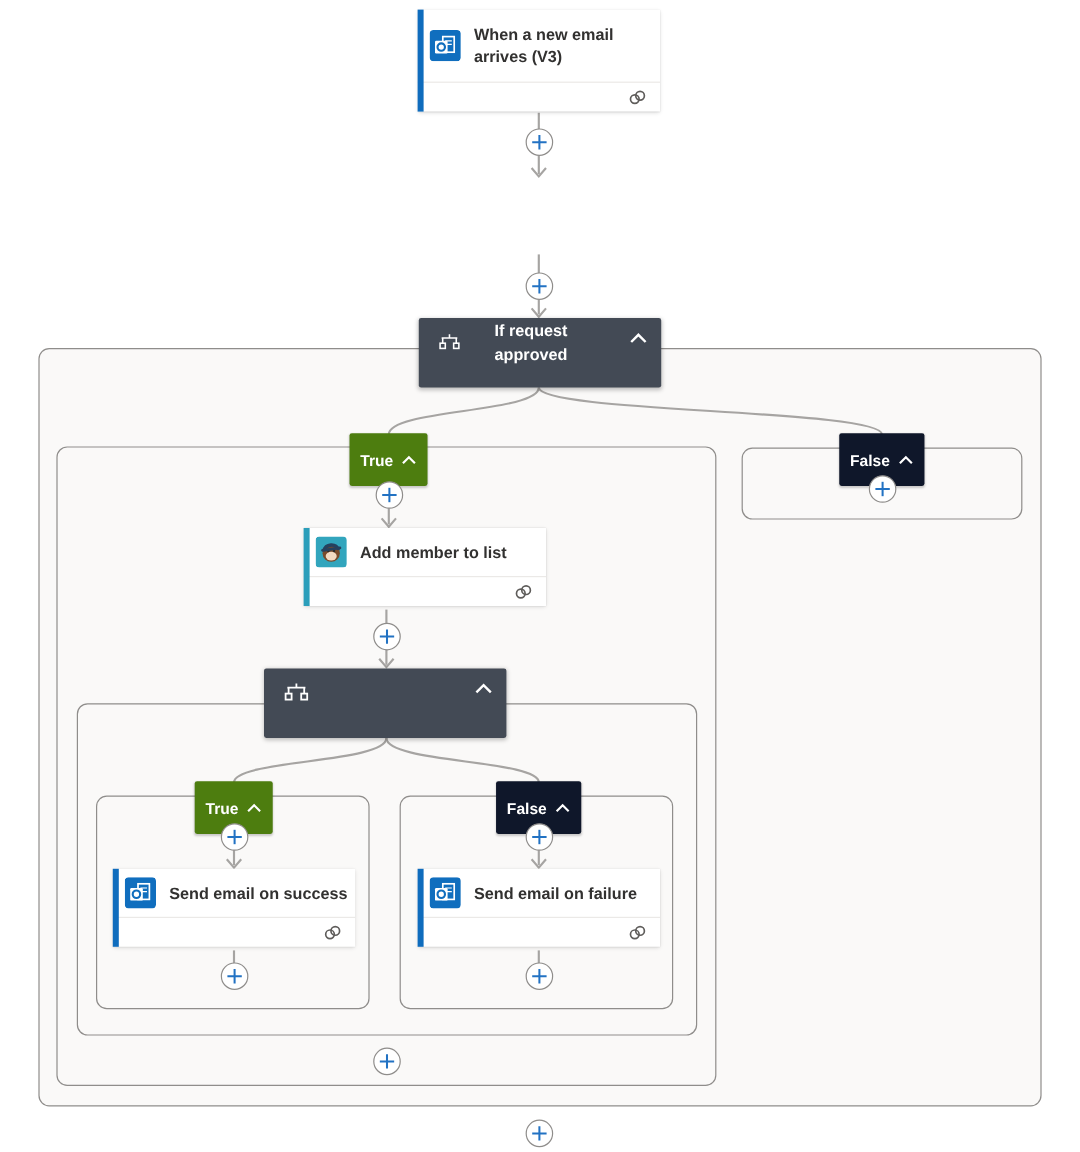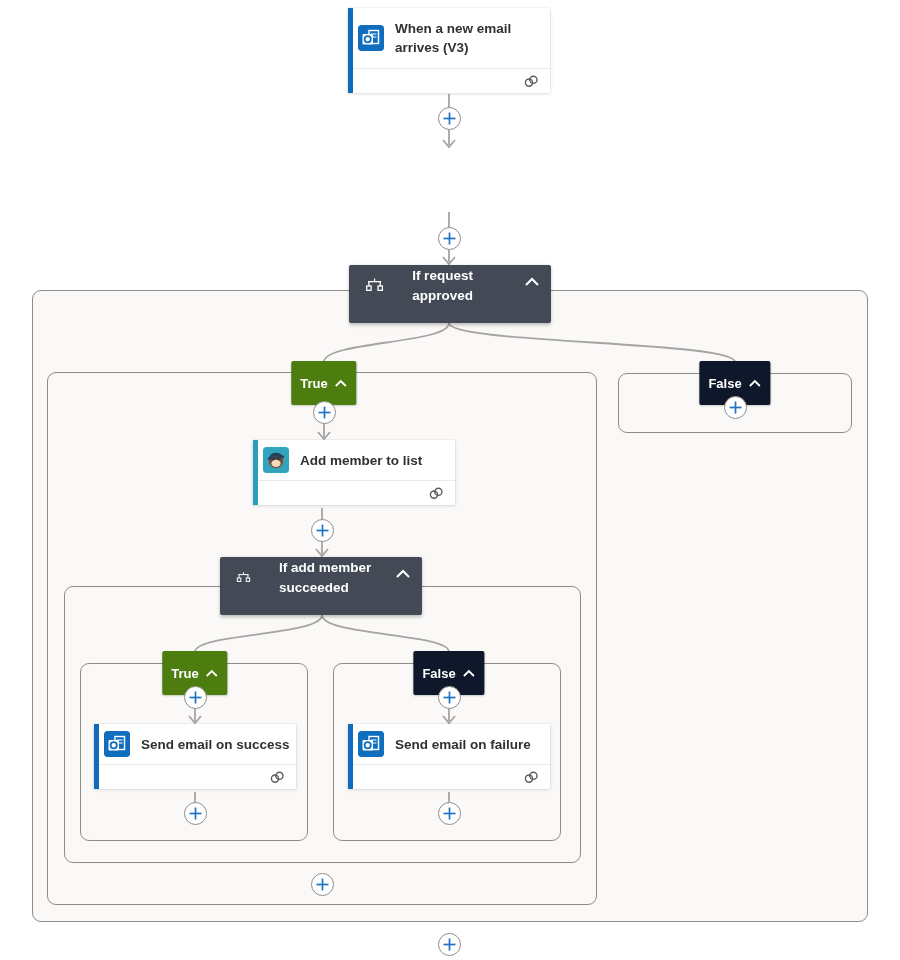--- a/index.html
+++ b/index.html
@@ -157,21 +157,20 @@
     <svg width="22" height="20" viewBox="0 0 22 20">
       <g stroke="#fff" stroke-width="1.5" fill="none">
         <line x1="3.5" y1="5" x2="18.5" y2="5"></line>
         <line x1="11" y1="5" x2="11" y2="1.5"></line>
         <line x1="4.5" y1="5" x2="4.5" y2="10"></line>
         <line x1="17.5" y1="5" x2="17.5" y2="10"></line>
         <rect x="2" y="10" width="5" height="5"></rect>
         <rect x="15" y="10" width="5" height="5"></rect>
       </g>
     </svg>
-    <div class="title">If add member succeeded</div>
     <svg class="chev" width="16" height="10" viewBox="0 0 16 10">
       <polyline points="2,8 8,2 14,8" fill="none" stroke="#fff" stroke-width="2"></polyline>
     </svg>
   </div>
 
   <div class="badge t" style="left:195px; top:651px;">
     <span>True</span>
     <svg width="13" height="9" viewBox="0 0 13 9">
       <polyline points="1.5,7 6.5,2 11.5,7" fill="none" stroke="#fff" stroke-width="1.8"></polyline>
     </svg>

